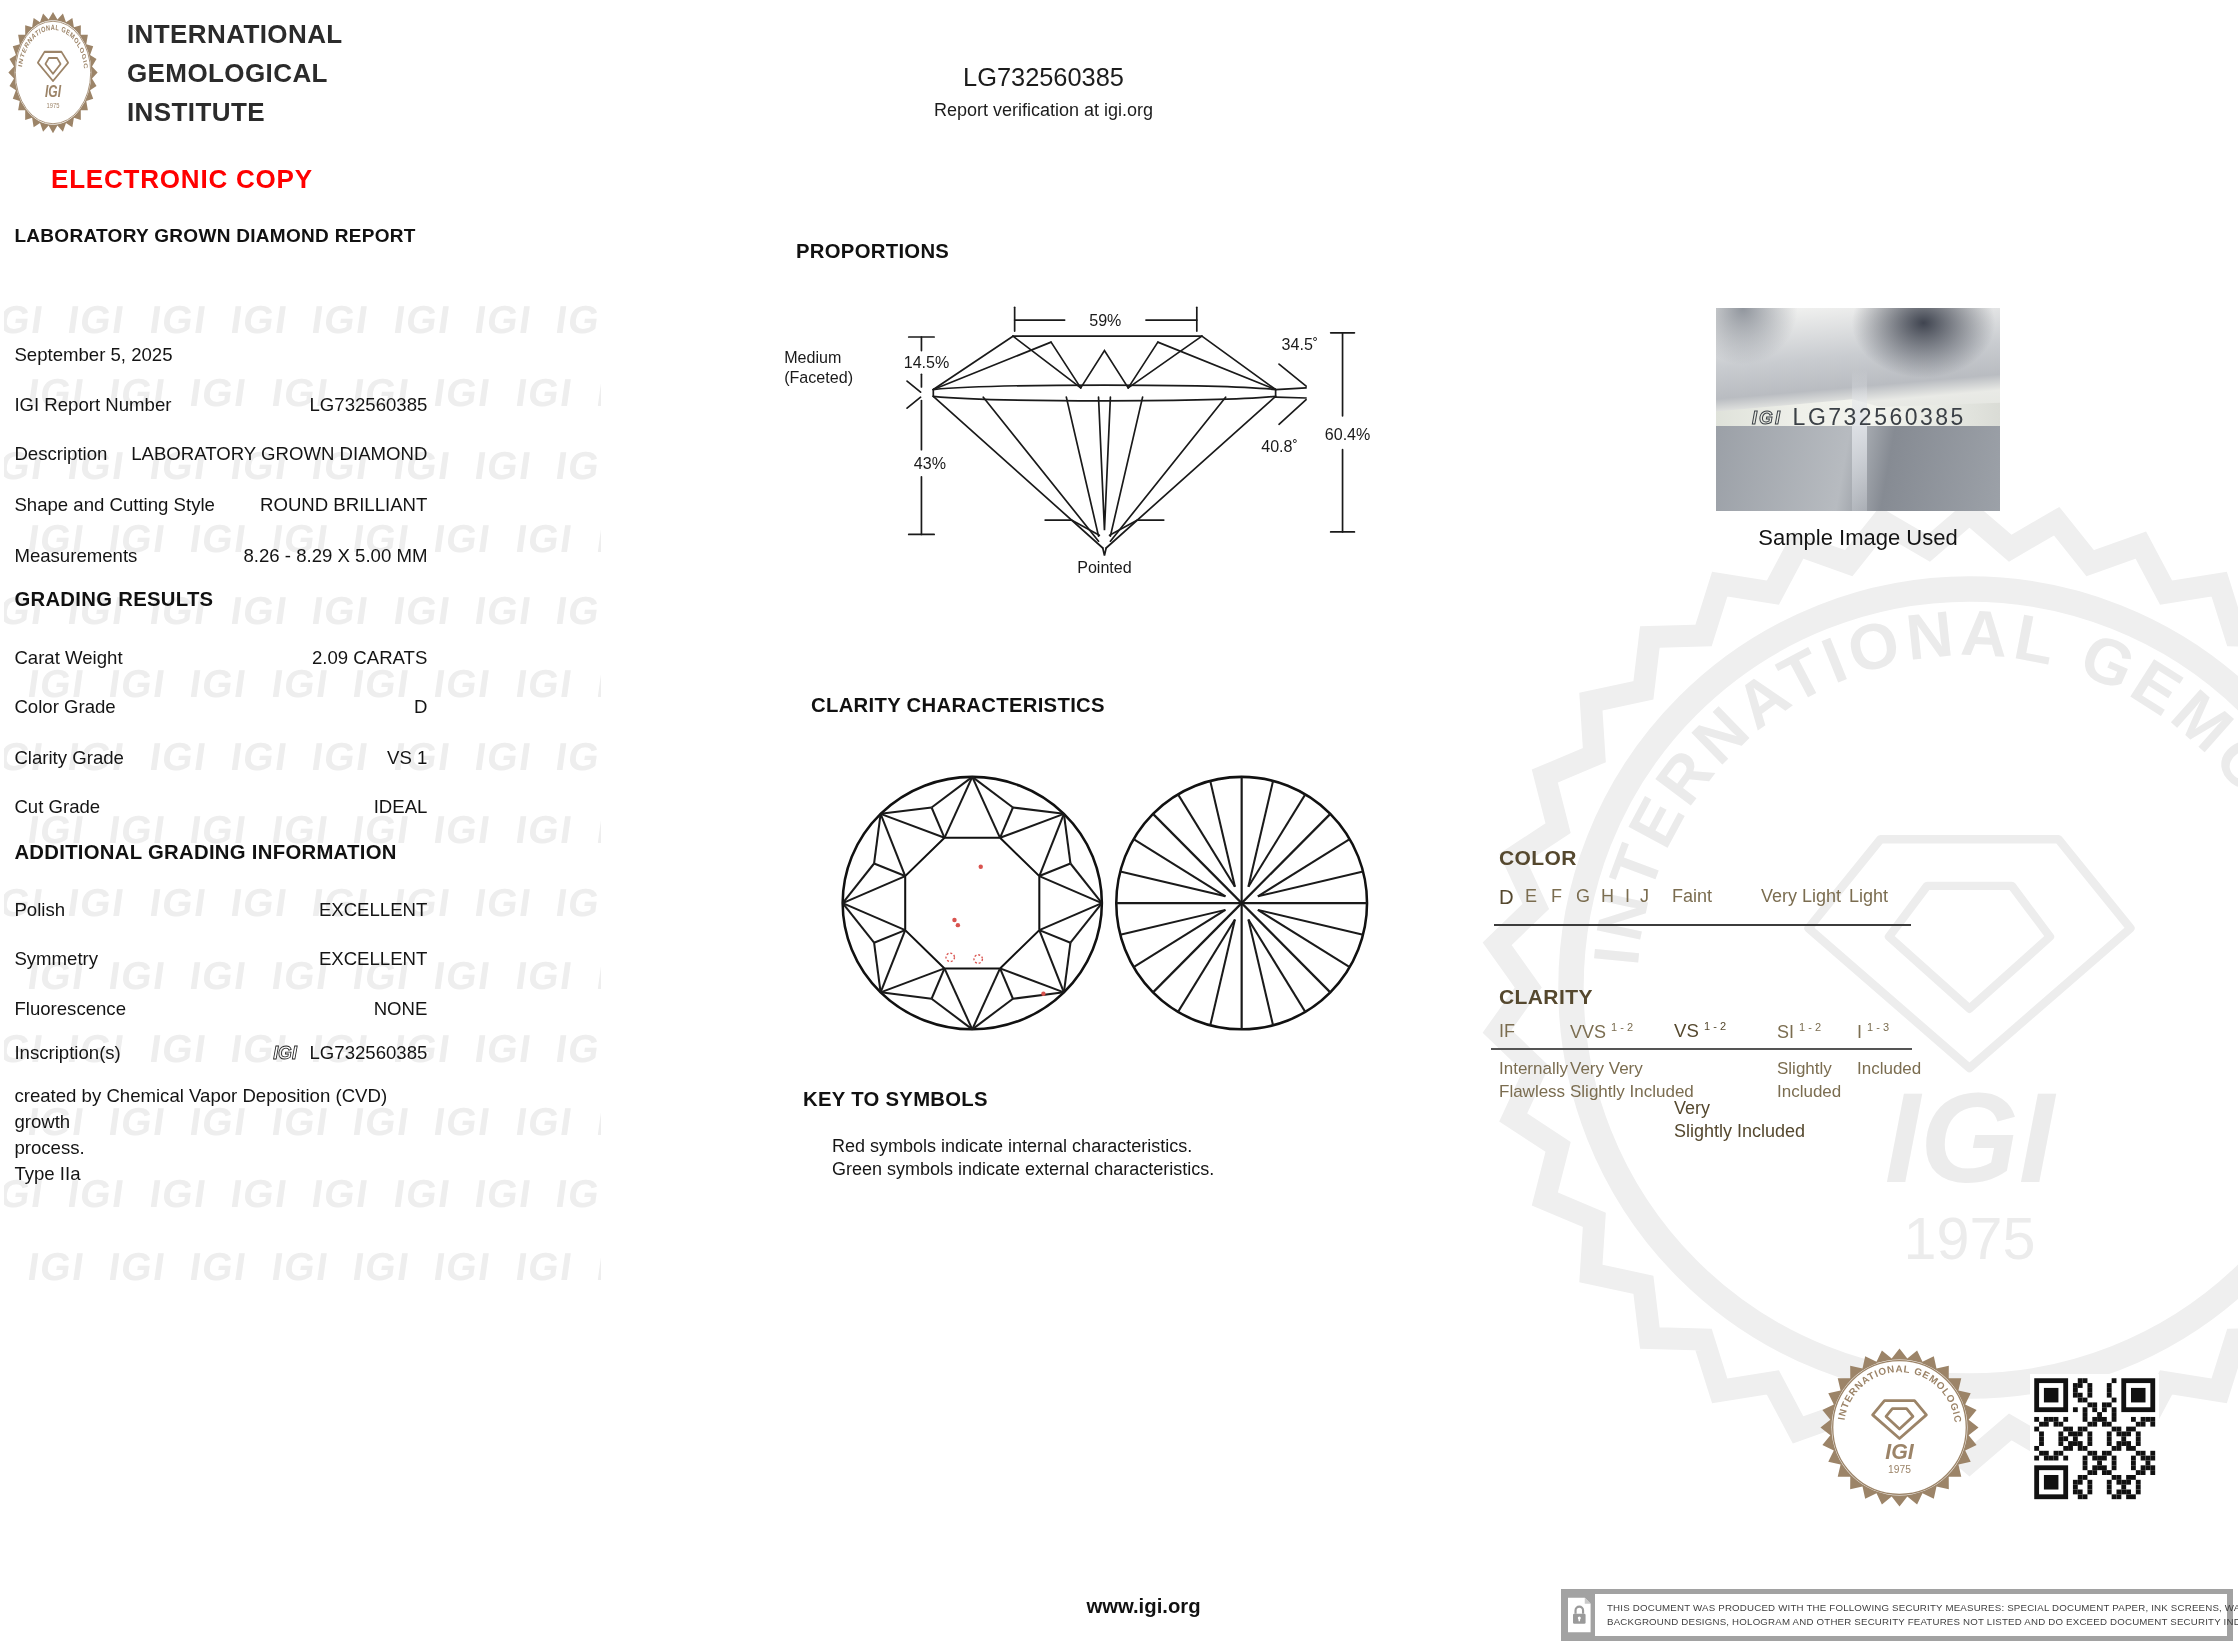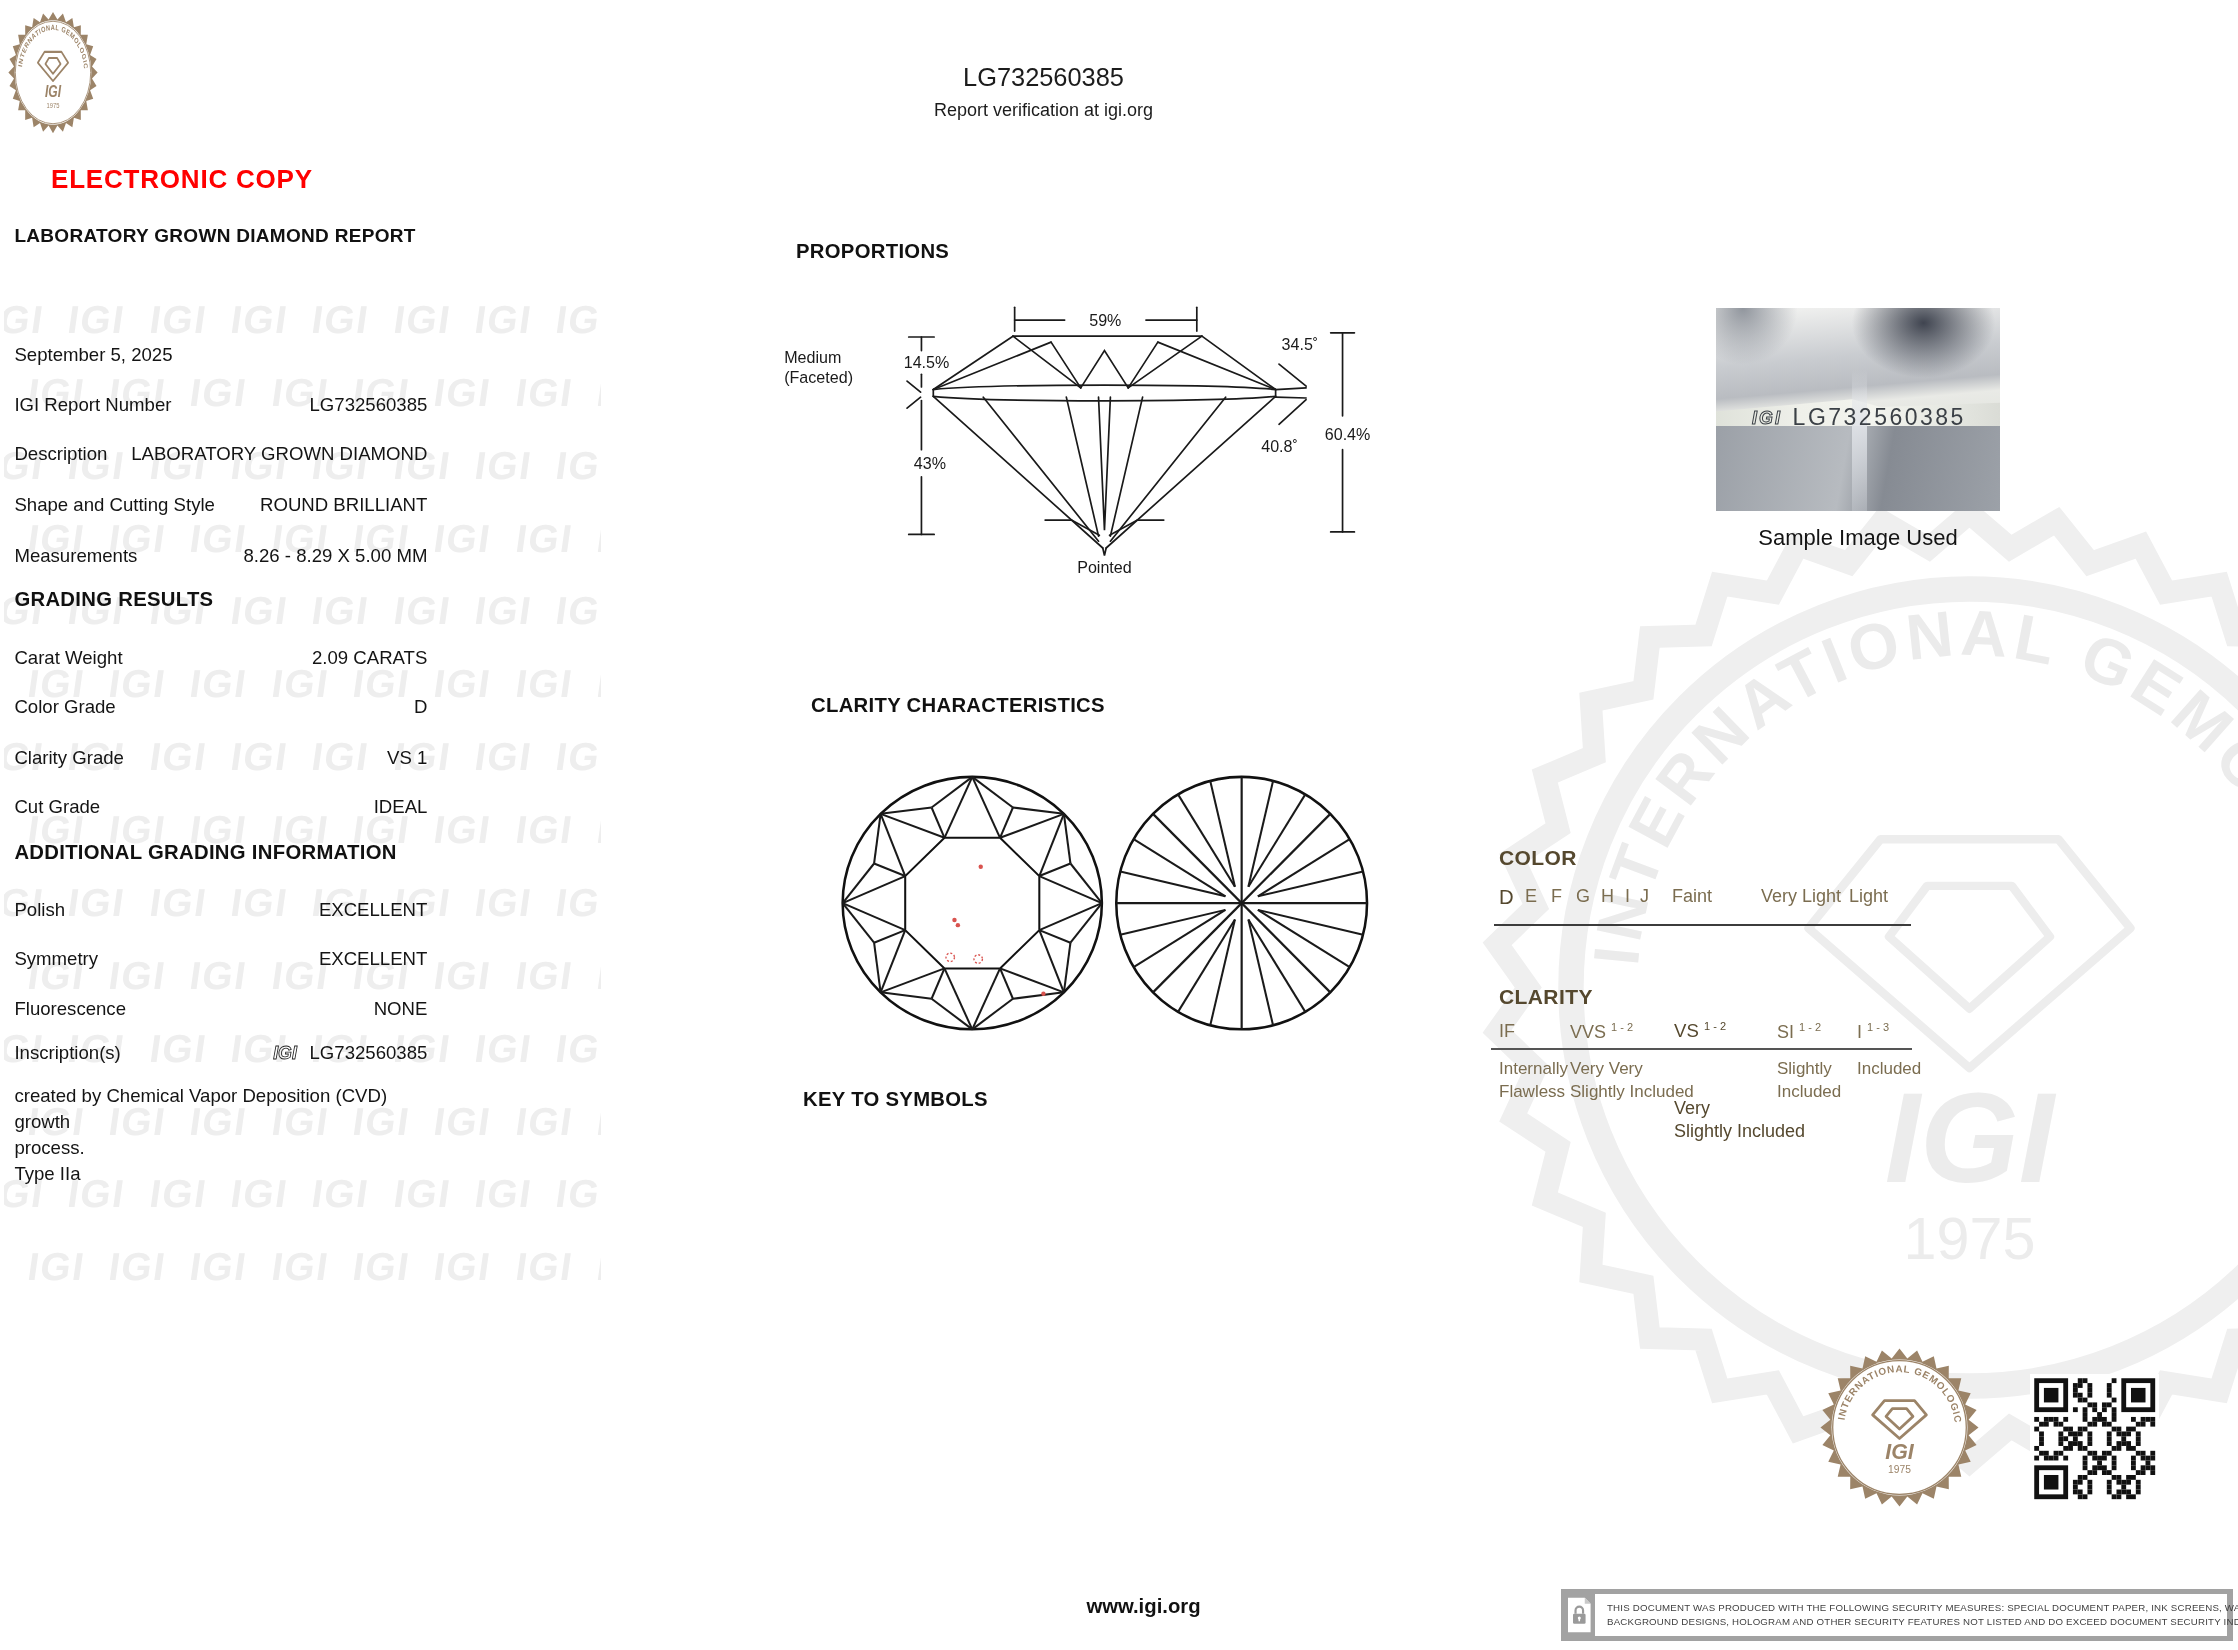--- a/index.html
+++ b/index.html
@@ -200,20 +200,25 @@
         <path d="M 32.10000000000001,100 A 67.89999999999999,67.89999999999999 0 1 1 167.89999999999998,100" fill="none" id="seal-header-arc"></path>
         <text font-size="12.125" font-weight="bold" fill="#9c8468" letter-spacing="1"><textPath href="#seal-header-arc" startOffset="4%">INTERNATIONAL GEMOLOGICAL INSTITUTE</textPath></text>
         <g stroke="#9c8468" stroke-width="3.3950000000000005" fill="none" stroke-linejoin="round">
           <polygon points="67.02000000000001,84.48 81.57,67.02000000000001 118.43,67.02000000000001 132.98,84.48 100,113.58"></polygon>
           <polygon points="83.51,86.42 91.27,76.72 108.73,76.72 116.49,86.42 100,101.94"></polygon>
         </g>
         <text x="100" y="138.8" text-anchor="middle" font-size="26.19" font-weight="bold" font-style="italic" fill="#9c8468">IGI</text>
         <text x="100" y="156.26" text-anchor="middle" font-size="12.610000000000001" fill="#9c8468">1975</text>
       </svg>
   </div>
+  <div class="abs z org-title" style="left:127px; top:15.3px;">
+    <div>INTERNATIONAL</div>
+    <div>GEMOLOGICAL</div>
+    <div>INSTITUTE</div>
+  </div>
   <div class="abs z ecopy" style="left:51px; top:164px;">ELECTRONIC COPY</div>
 
   <div class="abs z repnum-top" style="left:891px; top:63px; width:305px;">LG732560385</div>
   <div class="abs z verif" style="left:891px; top:100px; width:305px;">Report verification at igi.org</div>
 
   <div class="abs z doc-title" style="left:14.4px; top:225px;">LABORATORY GROWN DIAMOND REPORT</div>
   <div class="abs z date-line" style="left:14.4px; top:344px;">September 5, 2025</div>
 
   <div class="row z" style="top:394px;">
     <span>IGI Report Number</span>
@@ -422,20 +427,24 @@
       <line x1="1428.9437593999426" y1="921.746001583662" x2="1458.0707992813952" y2="1046.7278729518146" stroke="#1a1a1a" stroke-width="2.4"></line>
       <circle cx="1158" cy="1023" r="2.6" fill="#d9534f"></circle>
       <circle cx="1127" cy="1086" r="2.6" fill="#d9534f"></circle>
       <circle cx="1131" cy="1092" r="2.6" fill="#d9534f"></circle>
       <circle cx="1122" cy="1130" r="5" fill="none" stroke="#d9534f" stroke-width="1.6" stroke-dasharray="2.4,2.2"></circle>
       <circle cx="1155" cy="1132" r="5" fill="none" stroke="#d9534f" stroke-width="1.6" stroke-dasharray="2.4,2.2"></circle>
       <circle cx="1232" cy="1173" r="2.6" fill="#d9534f"></circle>
     </svg>
 
   <div class="abs z mid-h" style="left:803px; top:1088px;">KEY TO SYMBOLS</div>
+  <div class="abs z keybody" style="left:832px; top:1135px;">
+    <div>Red symbols indicate internal characteristics.</div>
+    <div>Green symbols indicate external characteristics.</div>
+  </div>
 
   <div id="photo" class="z">
     <div class="blob1"></div>
     <div class="blob2"></div>
     <div class="girdle"></div>
     <div class="lowfacet"></div>
     <div class="streak"></div>
     <div class="insc">
       <svg width="34" height="22" viewBox="0 0 40 26" style="font-size:27px">
         <text x="20" y="20" text-anchor="middle" font-size="21" font-weight="bold" font-style="italic" fill="none" stroke="#3b4046" stroke-width="1.2">IGI</text>

